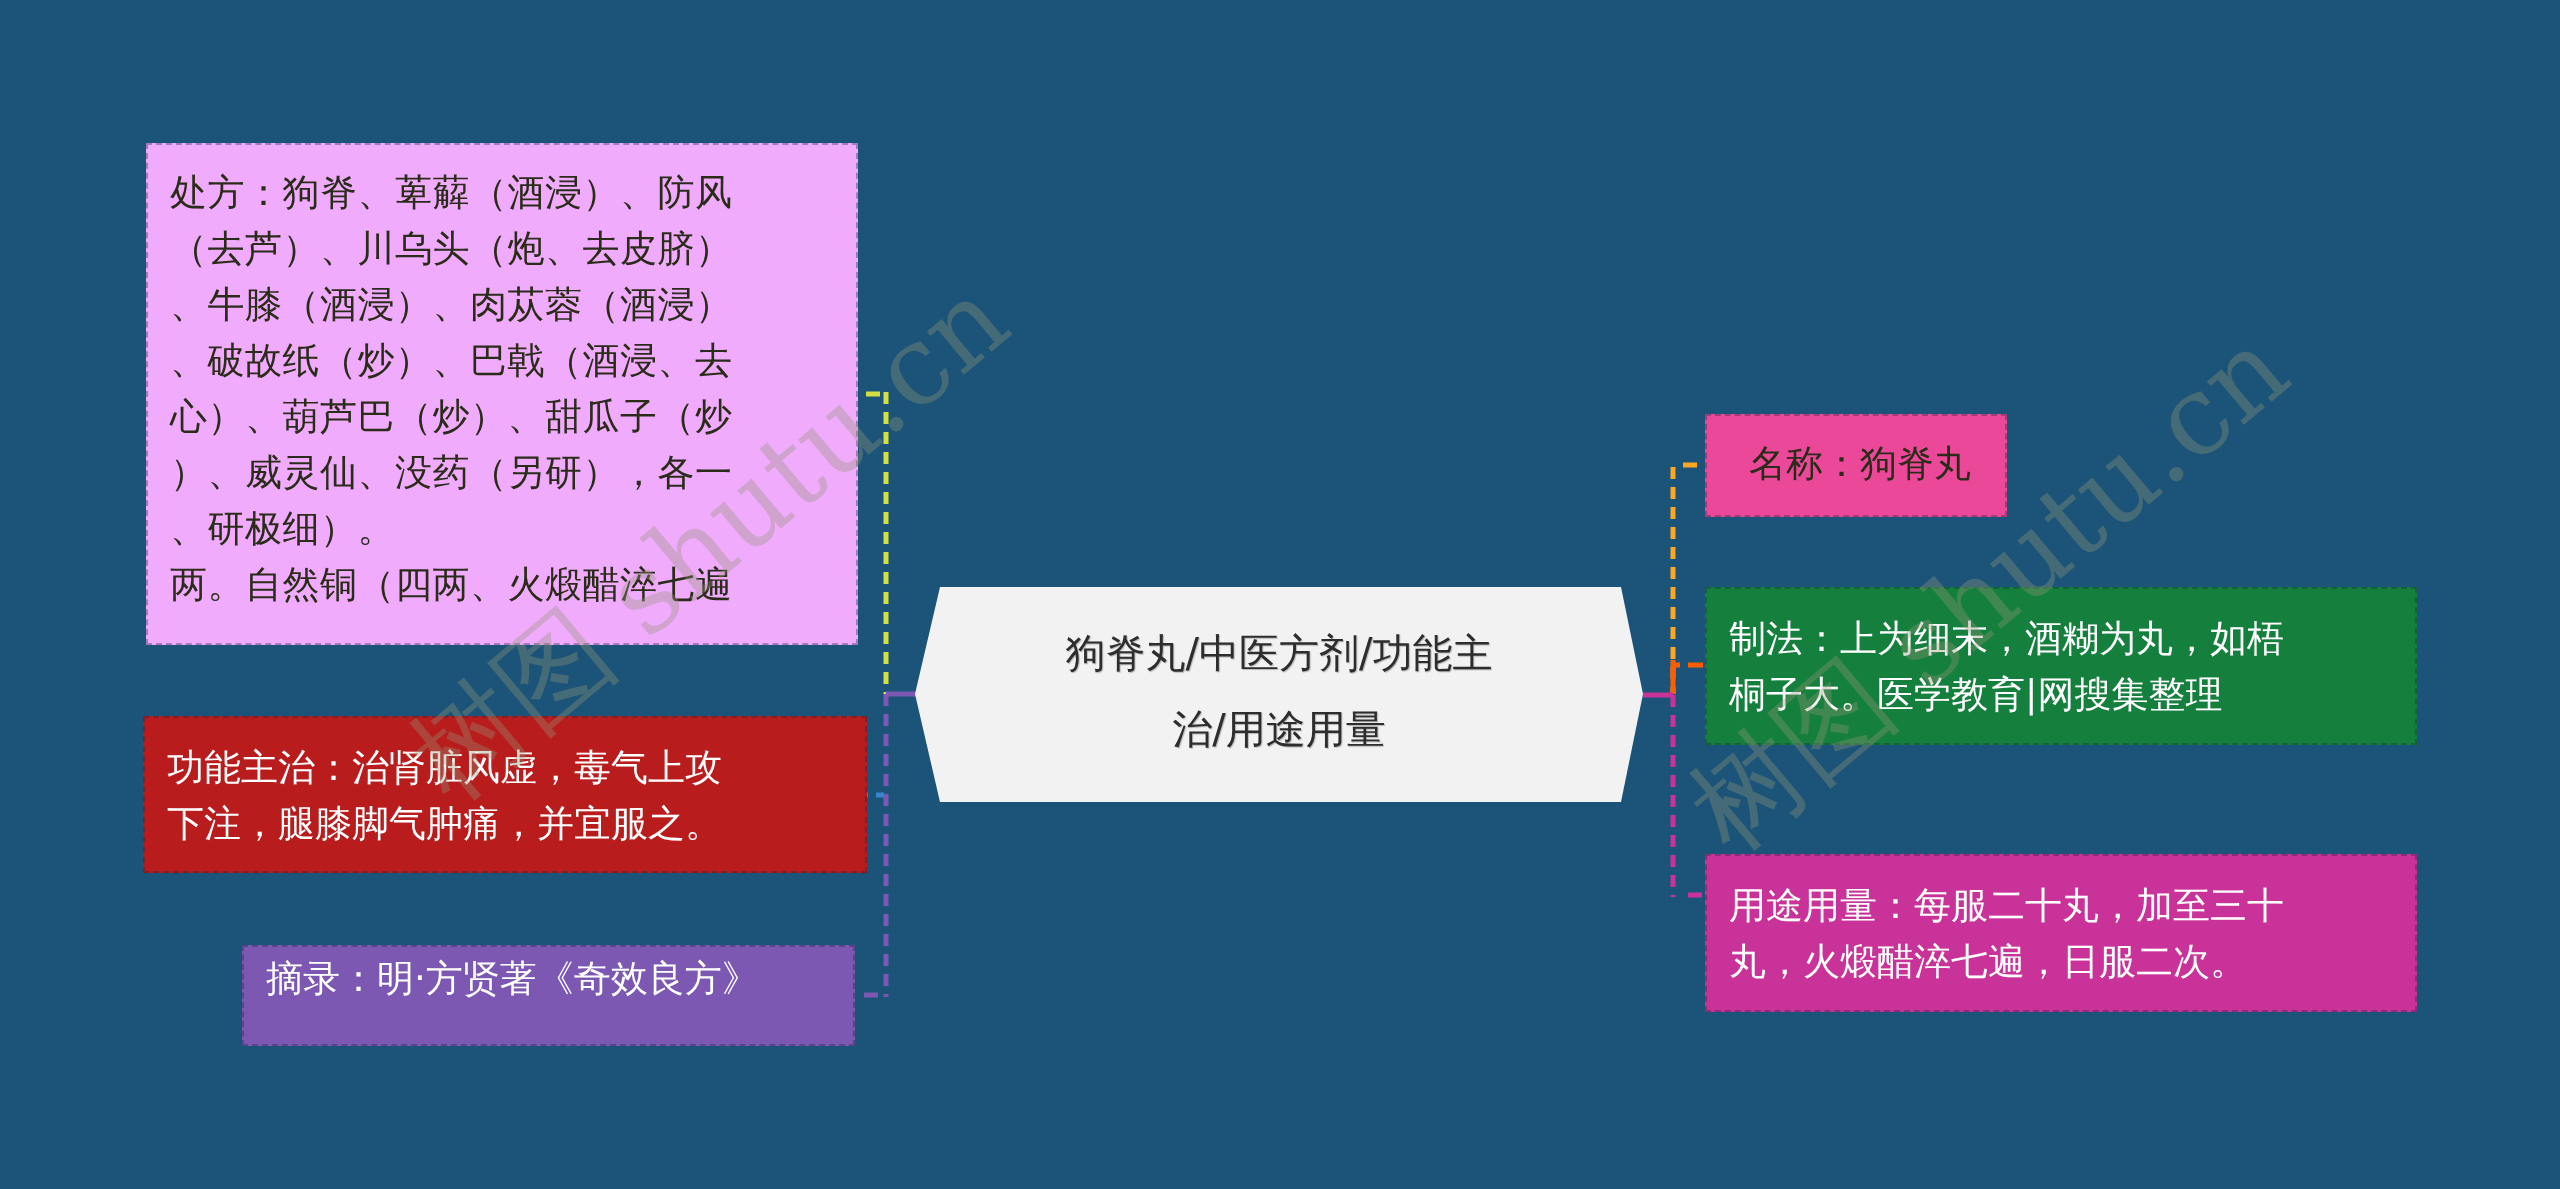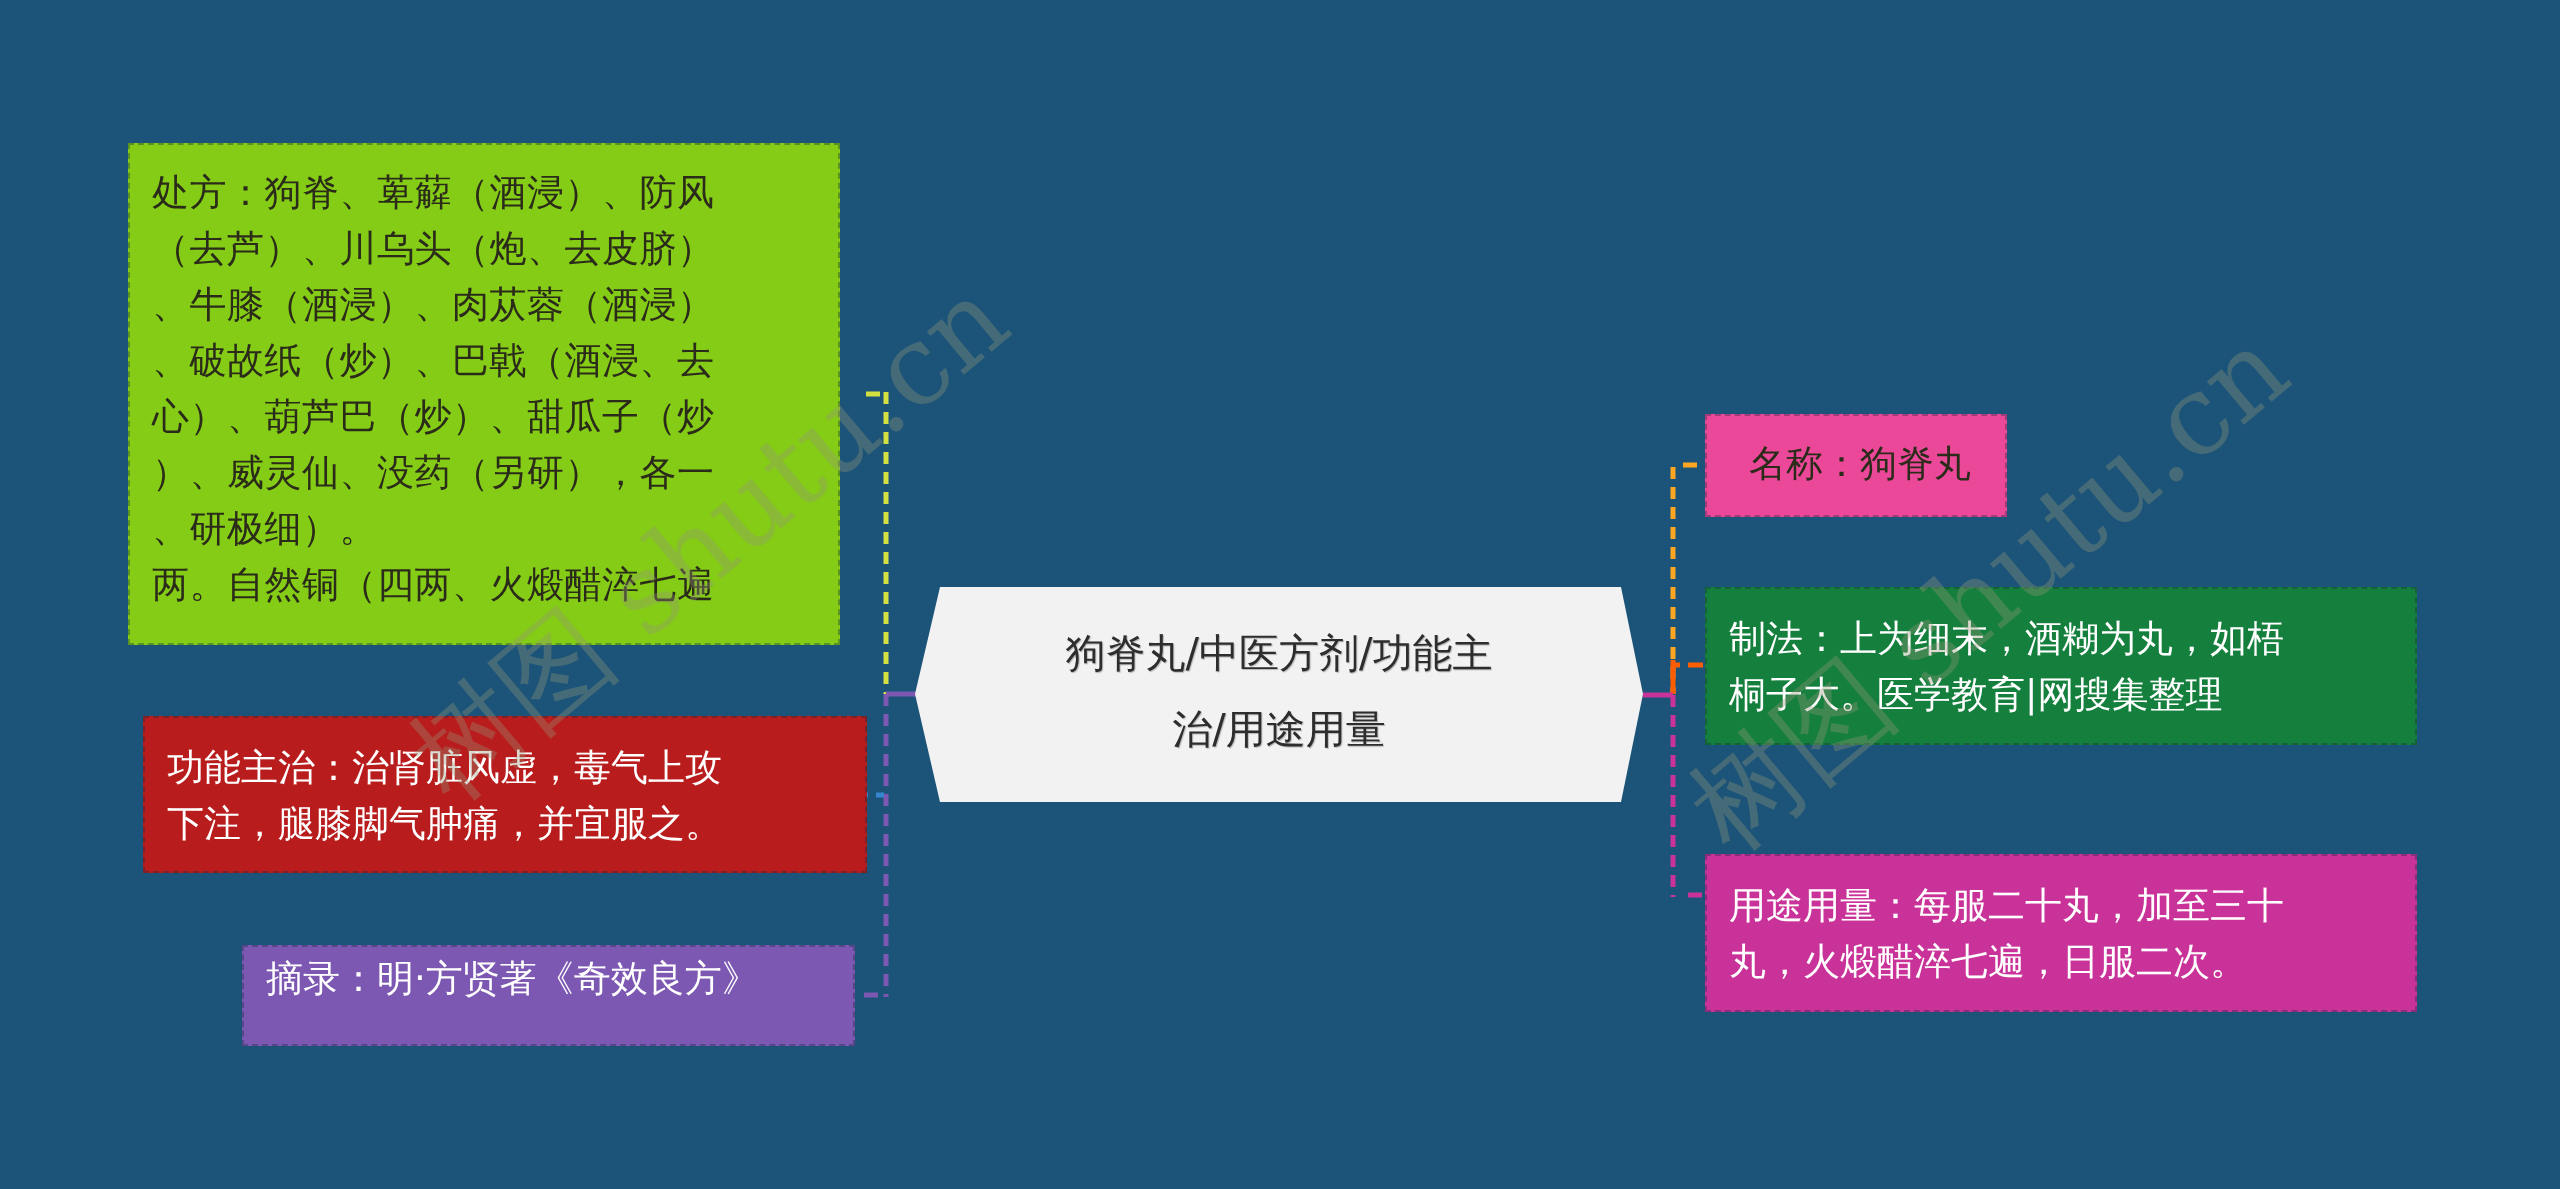--- a/index.html
+++ b/index.html
@@ -12,21 +12,21 @@
   .node {
     position: absolute;
     box-sizing: border-box;
     font-size: 37px;
     line-height: 56px;
     padding: 14px 22px;
     border: 2px dashed rgba(20,40,60,0.35);
     overflow: hidden;
   }
   .node span { display: block; }
-  #n-prescription { left: 128px; top: 143px; width: 712px; height: 502px; background: #84cc16; color: #2b2b1a; padding-top: 20px; letter-spacing: 0.5px; }
+  #n-prescription { left: 146px; top: 143px; width: 712px; height: 502px; background: #f0abfc; color: #2b2b1a; padding-top: 20px; letter-spacing: 0.5px; }
   #n-function { left: 143px; top: 716px; width: 724px; height: 157px; background: #b91c1c; color: #ffffff; padding-top: 22px; }
   #n-excerpt { left: 242px; top: 945px; width: 613px; height: 101px; background: #7c58b3; color: #ffffff; padding-top: 4px; }
   #n-name { left: 1705px; top: 414px; width: 302px; height: 103px; background: #ec4899; color: #2b2b1a; padding-top: 20px; padding-left: 42px; }
   #n-method { left: 1705px; top: 587px; width: 712px; height: 158px; background: #15803d; color: #ffffff; padding-top: 22px; }
   #n-usage { left: 1705px; top: 854px; width: 712px; height: 158px; background: #c93399; color: #ffffff; padding-top: 22px; }
 
   #center-node {
     position: absolute; left: 915px; top: 587px; width: 728px; height: 215px;
   }
   #center-node svg { position: absolute; left: 0; top: 0; }

